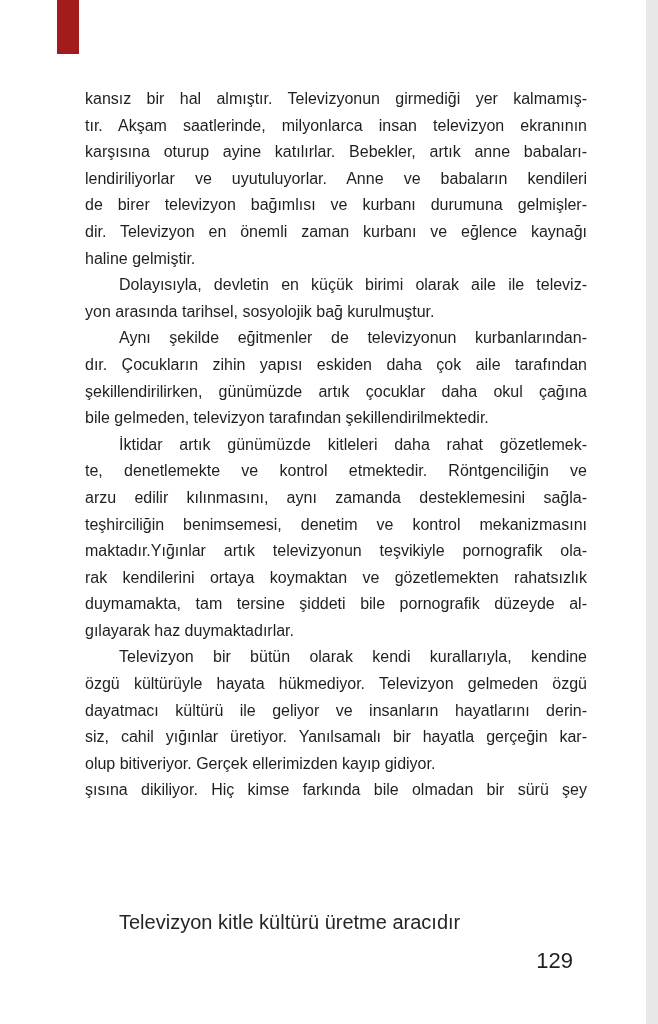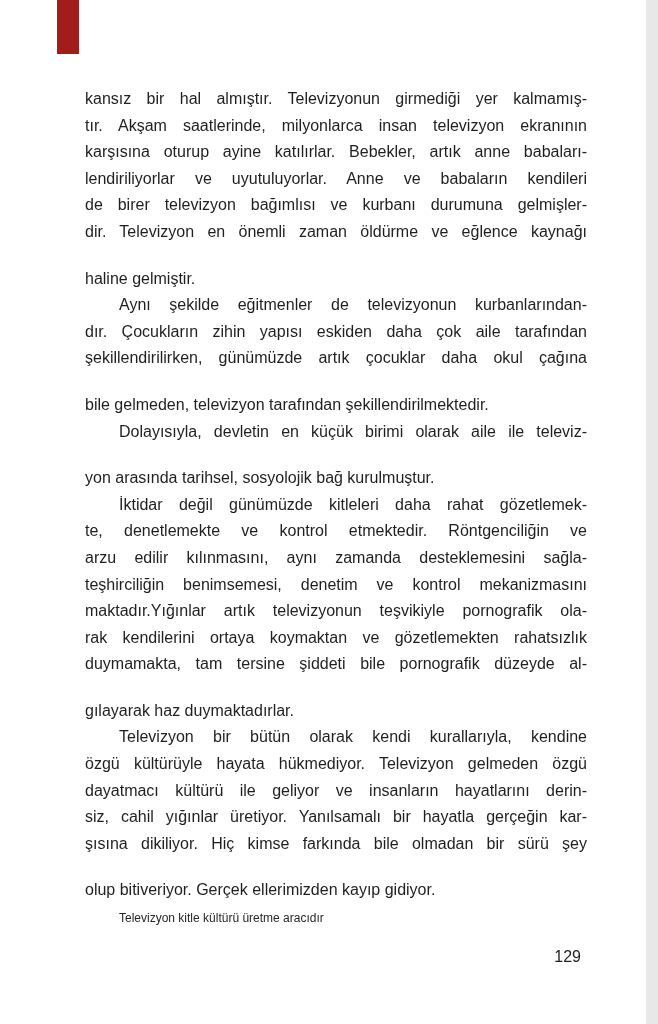--- a/index.html
+++ b/index.html
@@ -31,87 +31,87 @@
     line-height: 26.6px;
     font-size: 16px;
     text-align: justify;
     text-align-last: justify;
     overflow: hidden;
     white-space: nowrap;
   }
   
   .line { white-space: normal; }
   .line.indent { padding-left: 34px; }
-  .line.last { text-align-last: left; margin-top: 20px; }
+  .line.last { text-align-last: left; }
   .section-heading {
     position: absolute;
     left: 119px;
     top: 911px;
-    font-size: 12px;
+    font-size: 20px;
     color: #262626;
   }
   .page-number {
     position: absolute;
-    left: 85px;
+    left: 77px;
     top: 948px;
     width: 496px;
     text-align: right;
-    font-size: 16px;
+    font-size: 22px;
     color: #1f1f1f;
   }
 </style>
 </head>
 <body>
 
 <div class="page" style="background: rgb(255, 255, 255);">
 
   <div class="red-marker" style="background: rgb(163, 28, 28);"></div>
 
   <div class="text-block" style="color: rgb(31, 31, 31);">
 
     <div>
       <div class="line">kansız bir hal almıştır. Televizyonun girmediği yer kalmamış-</div>
       <div class="line">tır. Akşam saatlerinde, milyonlarca insan televizyon ekranının</div>
       <div class="line">karşısına oturup ayine katılırlar. Bebekler, artık anne babaları-</div>
       <div class="line">lendiriliyorlar ve uyutuluyorlar. Anne ve babaların kendileri</div>
       <div class="line">de birer televizyon bağımlısı ve kurbanı durumuna gelmişler-</div>
-      <div class="line">dir. Televizyon en önemli zaman öldürme ve eğlence kaynağı</div>
+      <div class="line">dir. Televizyon en önemli zaman kurbanı ve eğlence kaynağı</div>
       <div class="line last">haline gelmiştir.</div>
+    </div>
+
+    <div>
+      <div class="line indent">Dolayısıyla, devletin en küçük birimi olarak aile ile televiz-</div>
+      <div class="line last">yon arasında tarihsel, sosyolojik bağ kurulmuştur.</div>
     </div>
 
     <div>
       <div class="line indent">Aynı şekilde eğitmenler de televizyonun kurbanlarından-</div>
       <div class="line">dır. Çocukların zihin yapısı eskiden daha çok aile tarafından</div>
       <div class="line">şekillendirilirken, günümüzde artık çocuklar daha okul çağına</div>
       <div class="line last">bile gelmeden, televizyon tarafından şekillendirilmektedir.</div>
     </div>
 
     <div>
-      <div class="line indent">Dolayısıyla, devletin en küçük birimi olarak aile ile televiz-</div>
-      <div class="line last">yon arasında tarihsel, sosyolojik bağ kurulmuştur.</div>
-    </div>
-
-    <div>
-      <div class="line indent">İktidar değil günümüzde kitleleri daha rahat gözetlemek-</div>
+      <div class="line indent">İktidar artık günümüzde kitleleri daha rahat gözetlemek-</div>
       <div class="line">te, denetlemekte ve kontrol etmektedir. Röntgenciliğin ve</div>
       <div class="line">arzu edilir kılınmasını, aynı zamanda desteklemesini sağla-</div>
       <div class="line">teşhirciliğin benimsemesi, denetim ve kontrol mekanizmasını</div>
       <div class="line">maktadır.Yığınlar artık televizyonun teşvikiyle pornografik ola-</div>
       <div class="line">rak kendilerini ortaya koymaktan ve gözetlemekten rahatsızlık</div>
       <div class="line">duymamakta, tam tersine şiddeti bile pornografik düzeyde al-</div>
       <div class="line last">gılayarak haz duymaktadırlar.</div>
     </div>
 
     <div>
       <div class="line indent">Televizyon bir bütün olarak kendi kurallarıyla, kendine</div>
       <div class="line">özgü kültürüyle hayata hükmediyor. Televizyon gelmeden özgü</div>
       <div class="line">dayatmacı kültürü ile geliyor ve insanların hayatlarını derin-</div>
       <div class="line">siz, cahil yığınlar üretiyor. Yanılsamalı bir hayatla gerçeğin kar-</div>
+      <div class="line last">olup bitiveriyor. Gerçek ellerimizden kayıp gidiyor.</div>
       <div class="line">şısına dikiliyor. Hiç kimse farkında bile olmadan bir sürü şey</div>
-      <div class="line last">olup bitiveriyor. Gerçek ellerimizden kayıp gidiyor.</div>
     </div>
 
   </div>
 
   <div class="section-heading">Televizyon kitle kültürü üretme aracıdır</div>
 
   <div class="page-number">129</div>
 
 </div>
 

